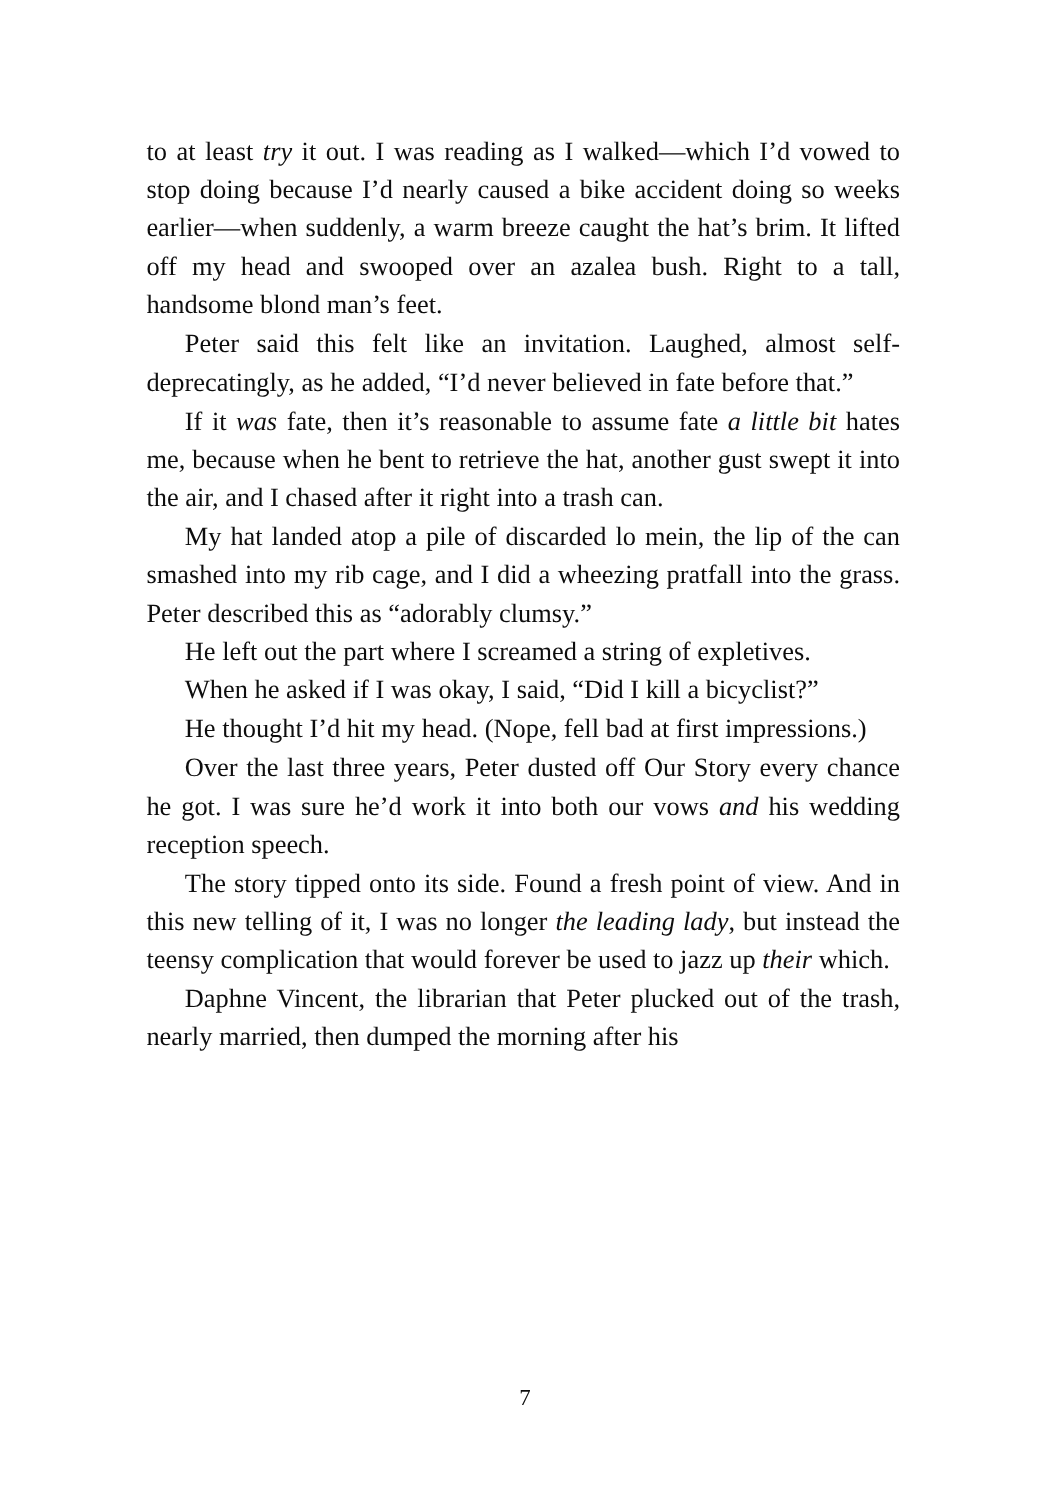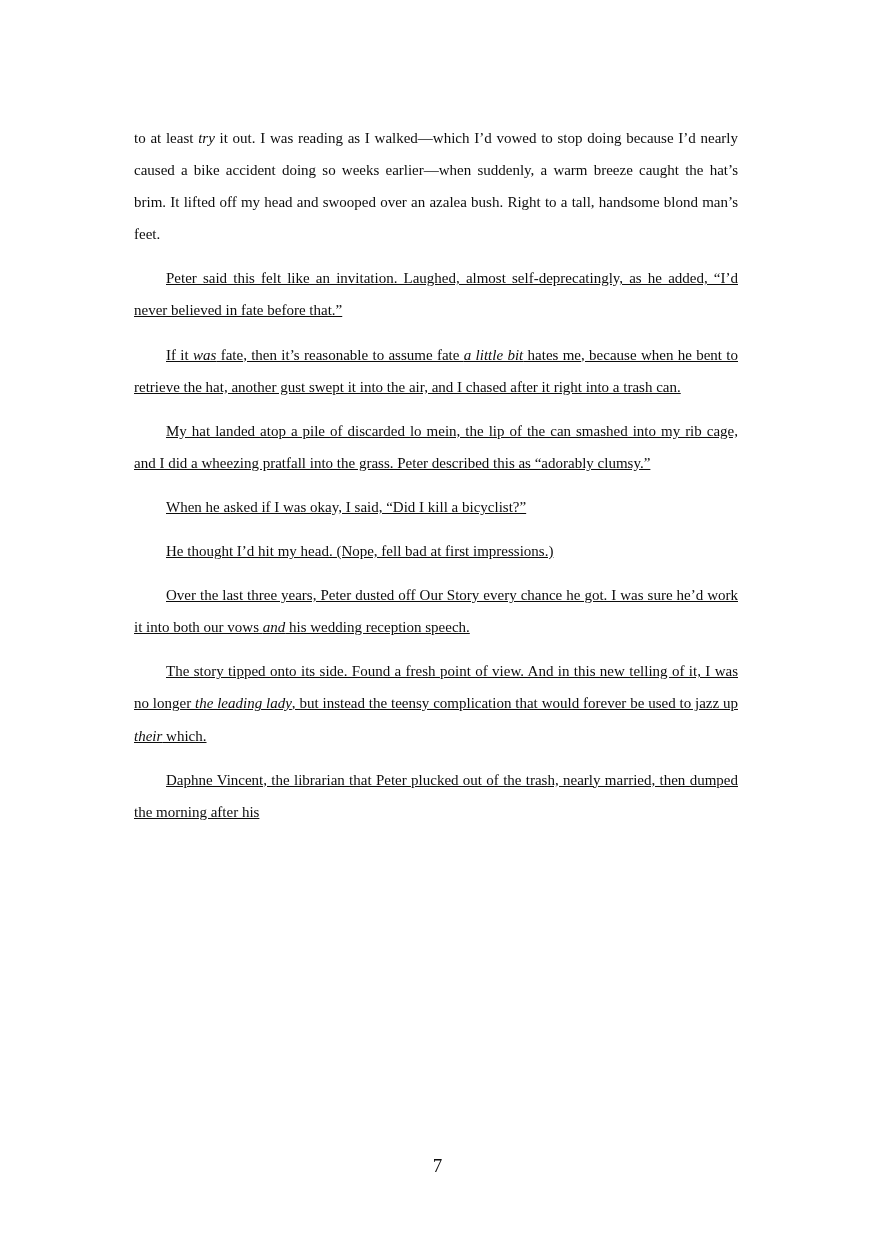--- a/index.html
+++ b/index.html
@@ -19,30 +19,29 @@
     height: 1239px;
     box-sizing: border-box;
   }
   .text-block {
     position: absolute;
     left: 122px;
     top: 110px;
     width: 628px;
   }
   p.para {
-    margin: 12px;
-    font-size: 15px;
+    margin: 0;
+    font-size: 22px;
     line-height: 32.1px;
     text-align: justify;
     text-indent: 0;
     hyphens: none;
   }
   p.indent {
     text-indent: 32px;
-    text-decoration: underline;
   }
   p.para:last-child {
     text-align: justify;
   }
   .it {
     font-style: italic;
   }
   .folio {
     position: absolute;
     left: 0;
@@ -55,20 +54,21 @@
 </style>
 </head>
 <body>
 
 <div class="page">
   <div class="text-block" id="body-text">
       <p class="para"><span>to at least </span><span class="it">try</span><span> it out. I was reading as I walked—which I’d vowed to stop doing because I’d nearly caused a bike accident doing so weeks earlier—when suddenly, a warm breeze caught the hat’s brim. It lifted off my head and swooped over an azalea bush. Right to a tall, handsome blond man’s feet.</span></p>
       <p class="para indent"><span>Peter said this felt like an invitation. Laughed, almost self-deprecatingly, as he added, “I’d never believed in fate before that.”</span></p>
       <p class="para indent"><span>If it </span><span class="it">was</span><span> fate, then it’s reasonable to assume fate </span><span class="it">a little bit</span><span> hates me, because when he bent to retrieve the hat, another gust swept it into the air, and I chased after it right into a trash can.</span></p>
       <p class="para indent"><span>My hat landed atop a pile of discarded lo mein, the lip of the can smashed into my rib cage, and I did a wheezing pratfall into the grass. Peter described this as “adorably clumsy.”</span></p>
+      <p class="para indent"><span>He left out the part where I screamed a string of expletives.</span></p>
       <p class="para indent"><span>When he asked if I was okay, I said, “Did I kill a bicyclist?”</span></p>
       <p class="para indent"><span>He thought I’d hit my head. (Nope, fell bad at first impressions.)</span></p>
       <p class="para indent"><span>Over the last three years, Peter dusted off Our Story every chance he got. I was sure he’d work it into both our vows </span><span class="it">and</span><span> his wedding reception speech.</span></p>
       <p class="para indent"><span>The story tipped onto its side. Found a fresh point of view. And in this new telling of it, I was no longer </span><span class="it">the leading lady</span><span>, but instead the teensy complication that would forever be used to jazz up </span><span class="it">their</span><span> which.</span></p>
       <p class="para indent"><span>Daphne Vincent, the librarian that Peter plucked out of the trash, nearly married, then dumped the morning after his</span></p>
     </div>
   <div class="folio">7</div>
 </div>
 
 </body></html>

